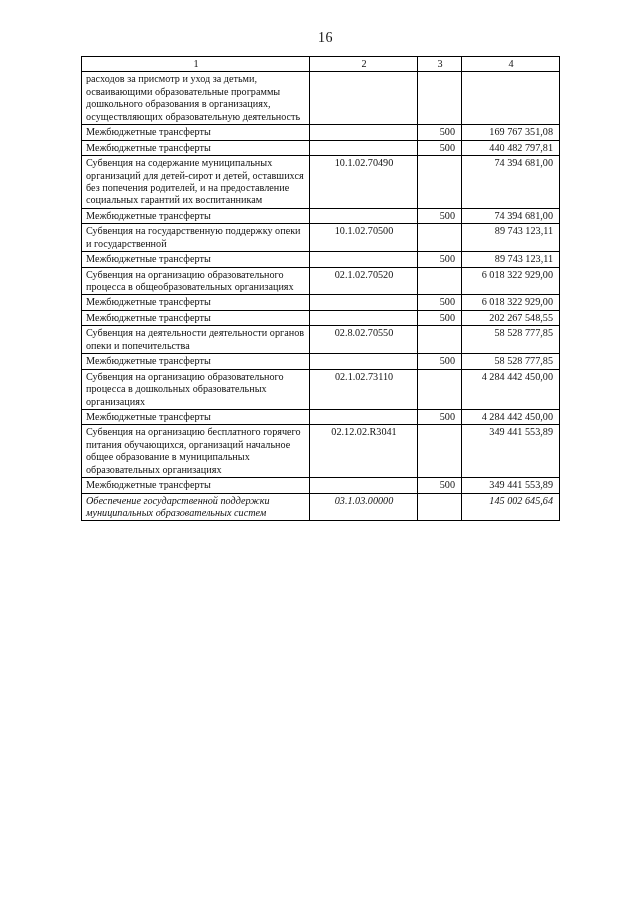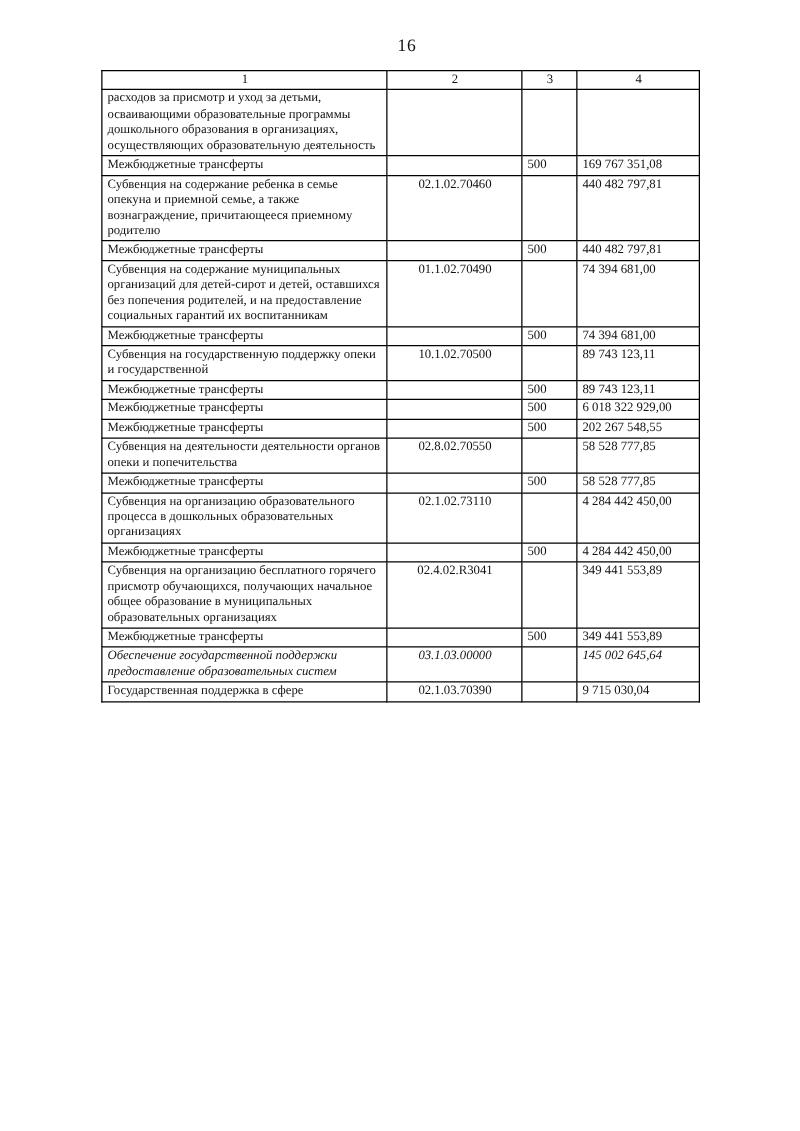--- a/index.html
+++ b/index.html
@@ -51,21 +51,21 @@
   col.c2 { width: 108px; }
   col.c3 { width: 44px; }
   col.c4 { width: 98px; }
 
   tr.header-row td {
     text-align: center;
     padding-top: 1px;
     padding-bottom: 1px;
   }
   .c-center { text-align: center; }
-  .c-right { text-align: left; padding-right: 6px !important; }
+  .c-right { text-align: right; padding-right: 6px !important; }
   .italic { font-style: italic; }
 </style>
 </head>
 <body>
 
 <div class="page">
 
   <div class="page-number">16</div>
 
   <div class="table-wrap">
@@ -89,54 +89,54 @@
             <td class="c-right"></td>
             <td class="c-right"></td>
           </tr>
           <tr>
             <td>Межбюджетные трансферты</td>
             <td class="c-center"></td>
             <td class="c-right">500</td>
             <td class="c-right">169 767 351,08</td>
           </tr>
           <tr>
-            <td>Субвенция на содержание ребенка в семье опекуна и приемной семье, а также вознаграждение, причитающееся приемному родителю</td>
-            <td class="c-center">02.1.02.70460</td>
-            <td class="c-right"></td>
-            <td class="c-right">440 482 797,81</td>
-          </tr>
-          <tr>
             <td>Межбюджетные трансферты</td>
             <td class="c-center"></td>
             <td class="c-right">500</td>
             <td class="c-right">440 482 797,81</td>
           </tr>
           <tr>
             <td>Субвенция на содержание муниципальных организаций для детей-сирот и детей, оставшихся без попечения родителей, и на предоставление социальных гарантий их воспитанникам</td>
-            <td class="c-center">01.1.02.70490</td>
+            <td class="c-center">10.1.02.70490</td>
             <td class="c-right"></td>
             <td class="c-right">74 394 681,00</td>
           </tr>
           <tr>
             <td>Межбюджетные трансферты</td>
             <td class="c-center"></td>
             <td class="c-right">500</td>
             <td class="c-right">74 394 681,00</td>
           </tr>
           <tr>
             <td>Субвенция на государственную поддержку опеки и государственной</td>
             <td class="c-center">10.1.02.70500</td>
             <td class="c-right"></td>
             <td class="c-right">89 743 123,11</td>
           </tr>
           <tr>
             <td>Межбюджетные трансферты</td>
             <td class="c-center"></td>
             <td class="c-right">500</td>
             <td class="c-right">89 743 123,11</td>
+          </tr>
+          <tr>
+            <td>Субвенция на организацию образовательного процесса в общеобразовательных организациях</td>
+            <td class="c-center">02.1.02.70520</td>
+            <td class="c-right"></td>
+            <td class="c-right">6 018 322 929,00</td>
           </tr>
           <tr>
             <td>Межбюджетные трансферты</td>
             <td class="c-center"></td>
             <td class="c-right">500</td>
             <td class="c-right">6 018 322 929,00</td>
           </tr>
           <tr>
             <td>Межбюджетные трансферты</td>
             <td class="c-center"></td>
@@ -161,40 +161,34 @@
             <td class="c-right"></td>
             <td class="c-right">4 284 442 450,00</td>
           </tr>
           <tr>
             <td>Межбюджетные трансферты</td>
             <td class="c-center"></td>
             <td class="c-right">500</td>
             <td class="c-right">4 284 442 450,00</td>
           </tr>
           <tr>
-            <td>Субвенция на организацию бесплатного горячего присмотр обучающихся, получающих начальное общее образование в муниципальных образовательных организациях</td>
-            <td class="c-center">02.4.02.R3041</td>
+            <td>Субвенция на организацию бесплатного горячего питания обучающихся, организаций начальное общее образование в муниципальных образовательных организациях</td>
+            <td class="c-center">02.12.02.R3041</td>
             <td class="c-right"></td>
             <td class="c-right">349 441 553,89</td>
           </tr>
           <tr>
             <td>Межбюджетные трансферты</td>
             <td class="c-center"></td>
             <td class="c-right">500</td>
             <td class="c-right">349 441 553,89</td>
           </tr>
           <tr class="italic">
-            <td>Обеспечение государственной поддержки предоставление образовательных систем</td>
+            <td>Обеспечение государственной поддержки муниципальных образовательных систем</td>
             <td class="c-center">03.1.03.00000</td>
             <td class="c-right"></td>
             <td class="c-right">145 002 645,64</td>
-          </tr>
-          <tr>
-            <td>Государственная поддержка в сфере</td>
-            <td class="c-center">02.1.03.70390</td>
-            <td class="c-right"></td>
-            <td class="c-right">9 715 030,04</td>
           </tr>
         </tbody>
     </table>
   </div>
 
 </div>
 
 </body></html>

